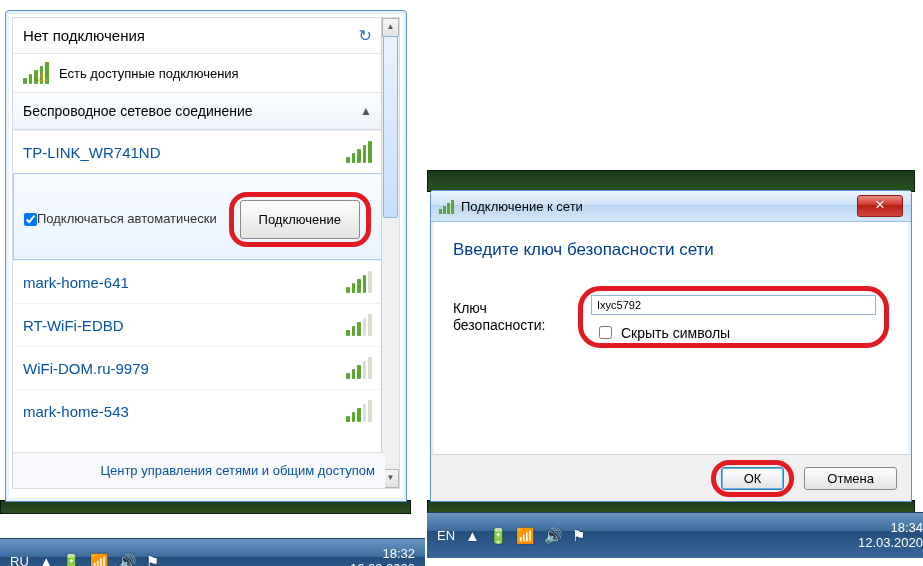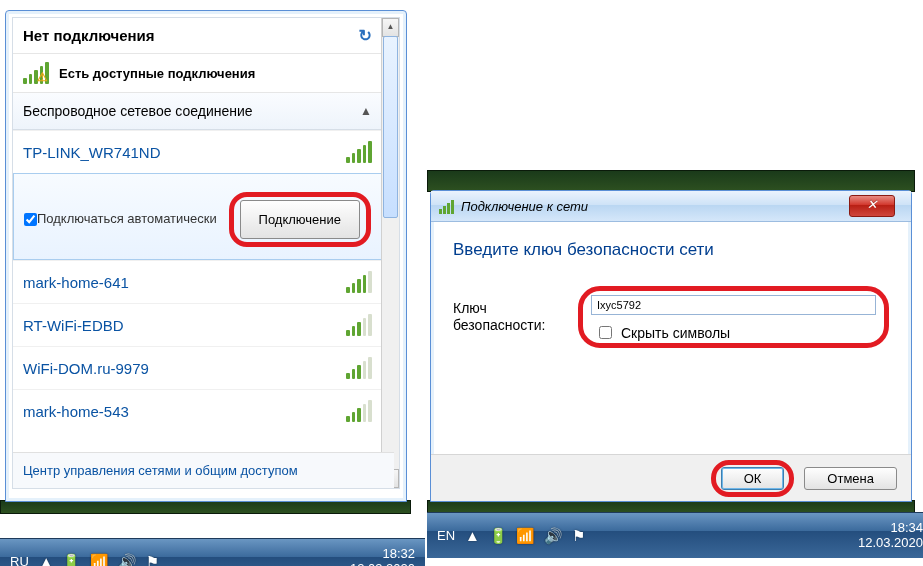--- a/index.html
+++ b/index.html
@@ -61,21 +61,20 @@
     border: 1px solid #8fb4e0;
     border-radius: 2px;
   }
   .wifi-inner { margin-right: 17px; }
   .section {
     padding: 8px 10px;
     border-bottom: 1px solid #e6e6e6;
     display: flex;
     align-items: center;
     gap: 10px;
-    font-weight: bold;
   }
   .section.noconn { font-size: 15px; }
   .refresh-icon {
     margin-left: auto;
     color: #2a6fbd;
     font-size: 16px;
     cursor: pointer;
   }
   .signal {
     width: 26px;
@@ -161,46 +160,45 @@
     padding: 11px 18px;
     font-size: 13px;
     border-radius: 3px;
     font-family: inherit;
     cursor: pointer;
   }
   .footer-link {
     position: absolute;
     bottom: 0;
     left: 0;
-    right: 5px;
+    right: 14px;
     padding: 10px;
     border-top: 1px solid #e0e0e0;
     background: #f7f9fc;
-    text-align: left;
+    text-align: right;
     color: #0a53a3;
     font-size: 13px;
     cursor: pointer;
   }
 
   
   #dlg {
     left: 430px;
     top: 190px;
     width: 480px;
     height: 310px;
     border-radius: 4px 4px 0 0;
   }
   .titlebar {
     height: 30px;
     background: linear-gradient(#eaf3fd, #cfe3f7 45%, #b9d6f2 46%, #d5e7fa);
     display: flex;
     align-items: center;
-    padding: 0 16px 0 8px;
+    padding: 0 8px 0 8px;
     border-bottom: 1px solid #9cbce0;
-    font-style: italic;
   }
   .title-icon {
     width: 16px;
     height: 16px;
     margin-right: 6px;
     display: inline-flex;
     align-items: flex-end;
     gap: 1px;
   }
   .title-icon .tb { width: 3px; background: #5fa532; }

